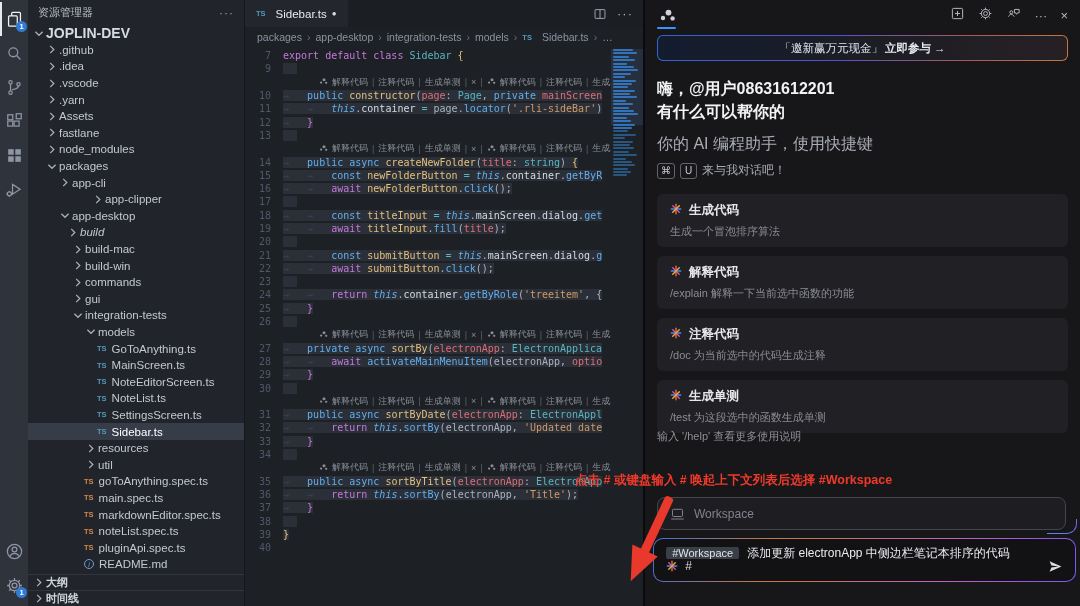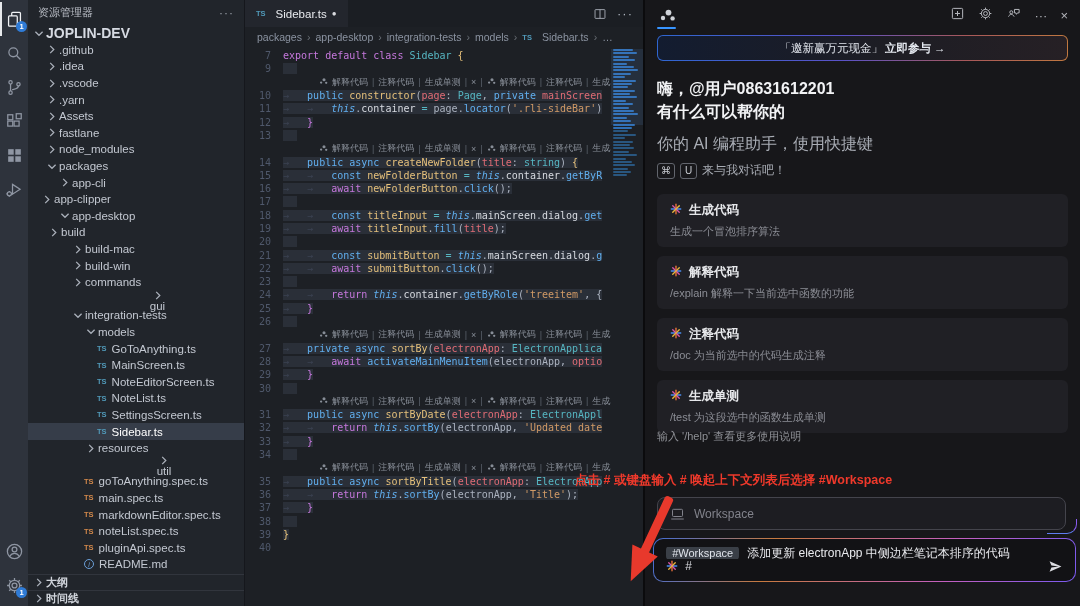--- a/index.html
+++ b/index.html
@@ -249,37 +249,37 @@
           <span>packages</span>
         </div>
         <div class="tree-row" style="padding-left: 30px;">
           <span class="chev">
             <svg viewBox="0 0 8 10" fill="none" stroke="currentColor" stroke-width="1.4">
               <path d="M2 1l4 4-4 4"></path>
             </svg>
           </span>
           <span>app-cli</span>
         </div>
-        <div class="tree-row" style="padding-left: 12px;">
+        <div class="tree-row" style="padding-left: 39px; margin-left: 24px;">
           <span class="chev">
             <svg viewBox="0 0 8 10" fill="none" stroke="currentColor" stroke-width="1.4">
               <path d="M2 1l4 4-4 4"></path>
             </svg>
           </span>
           <span>app-clipper</span>
         </div>
         <div class="tree-row" style="padding-left: 30px;">
           <span class="chev open">
             <svg viewBox="0 0 8 10" fill="none" stroke="currentColor" stroke-width="1.4">
               <path d="M2 1l4 4-4 4"></path>
             </svg>
           </span>
           <span>app-desktop</span>
         </div>
-        <div class="tree-row" style="padding-left: 19px;">
+        <div class="tree-row" style="padding-left: 38px; font-style: italic;">
           <span class="chev">
             <svg viewBox="0 0 8 10" fill="none" stroke="currentColor" stroke-width="1.4">
               <path d="M2 1l4 4-4 4"></path>
             </svg>
           </span>
           <span>build</span>
         </div>
         <div class="tree-row" style="padding-left: 43px;">
           <span class="chev">
             <svg viewBox="0 0 8 10" fill="none" stroke="currentColor" stroke-width="1.4">
@@ -297,21 +297,21 @@
           <span>build-win</span>
         </div>
         <div class="tree-row" style="padding-left: 43px;">
           <span class="chev">
             <svg viewBox="0 0 8 10" fill="none" stroke="currentColor" stroke-width="1.4">
               <path d="M2 1l4 4-4 4"></path>
             </svg>
           </span>
           <span>commands</span>
         </div>
-        <div class="tree-row" style="padding-left: 43px; flex-direction: column;">
+        <div class="tree-row" style="padding-left: 43px;">
           <span class="chev">
             <svg viewBox="0 0 8 10" fill="none" stroke="currentColor" stroke-width="1.4">
               <path d="M2 1l4 4-4 4"></path>
             </svg>
           </span>
           <span>gui</span>
         </div>
         <div class="tree-row" style="padding-left: 43px;">
           <span class="chev open">
             <svg viewBox="0 0 8 10" fill="none" stroke="currentColor" stroke-width="1.4">
@@ -353,21 +353,21 @@
           <span>Sidebar.ts</span>
         </div>
         <div class="tree-row" style="padding-left: 56px;">
           <span class="chev">
             <svg viewBox="0 0 8 10" fill="none" stroke="currentColor" stroke-width="1.4">
               <path d="M2 1l4 4-4 4"></path>
             </svg>
           </span>
           <span>resources</span>
         </div>
-        <div class="tree-row" style="padding-left: 56px; flex-direction: column;">
+        <div class="tree-row" style="padding-left: 56px;">
           <span class="chev">
             <svg viewBox="0 0 8 10" fill="none" stroke="currentColor" stroke-width="1.4">
               <path d="M2 1l4 4-4 4"></path>
             </svg>
           </span>
           <span>util</span>
         </div>
         <div class="tree-row" style="padding-left: 56px;">
           <span class="ts-ico orange">TS</span>
           <span>goToAnything.spec.ts</span>

